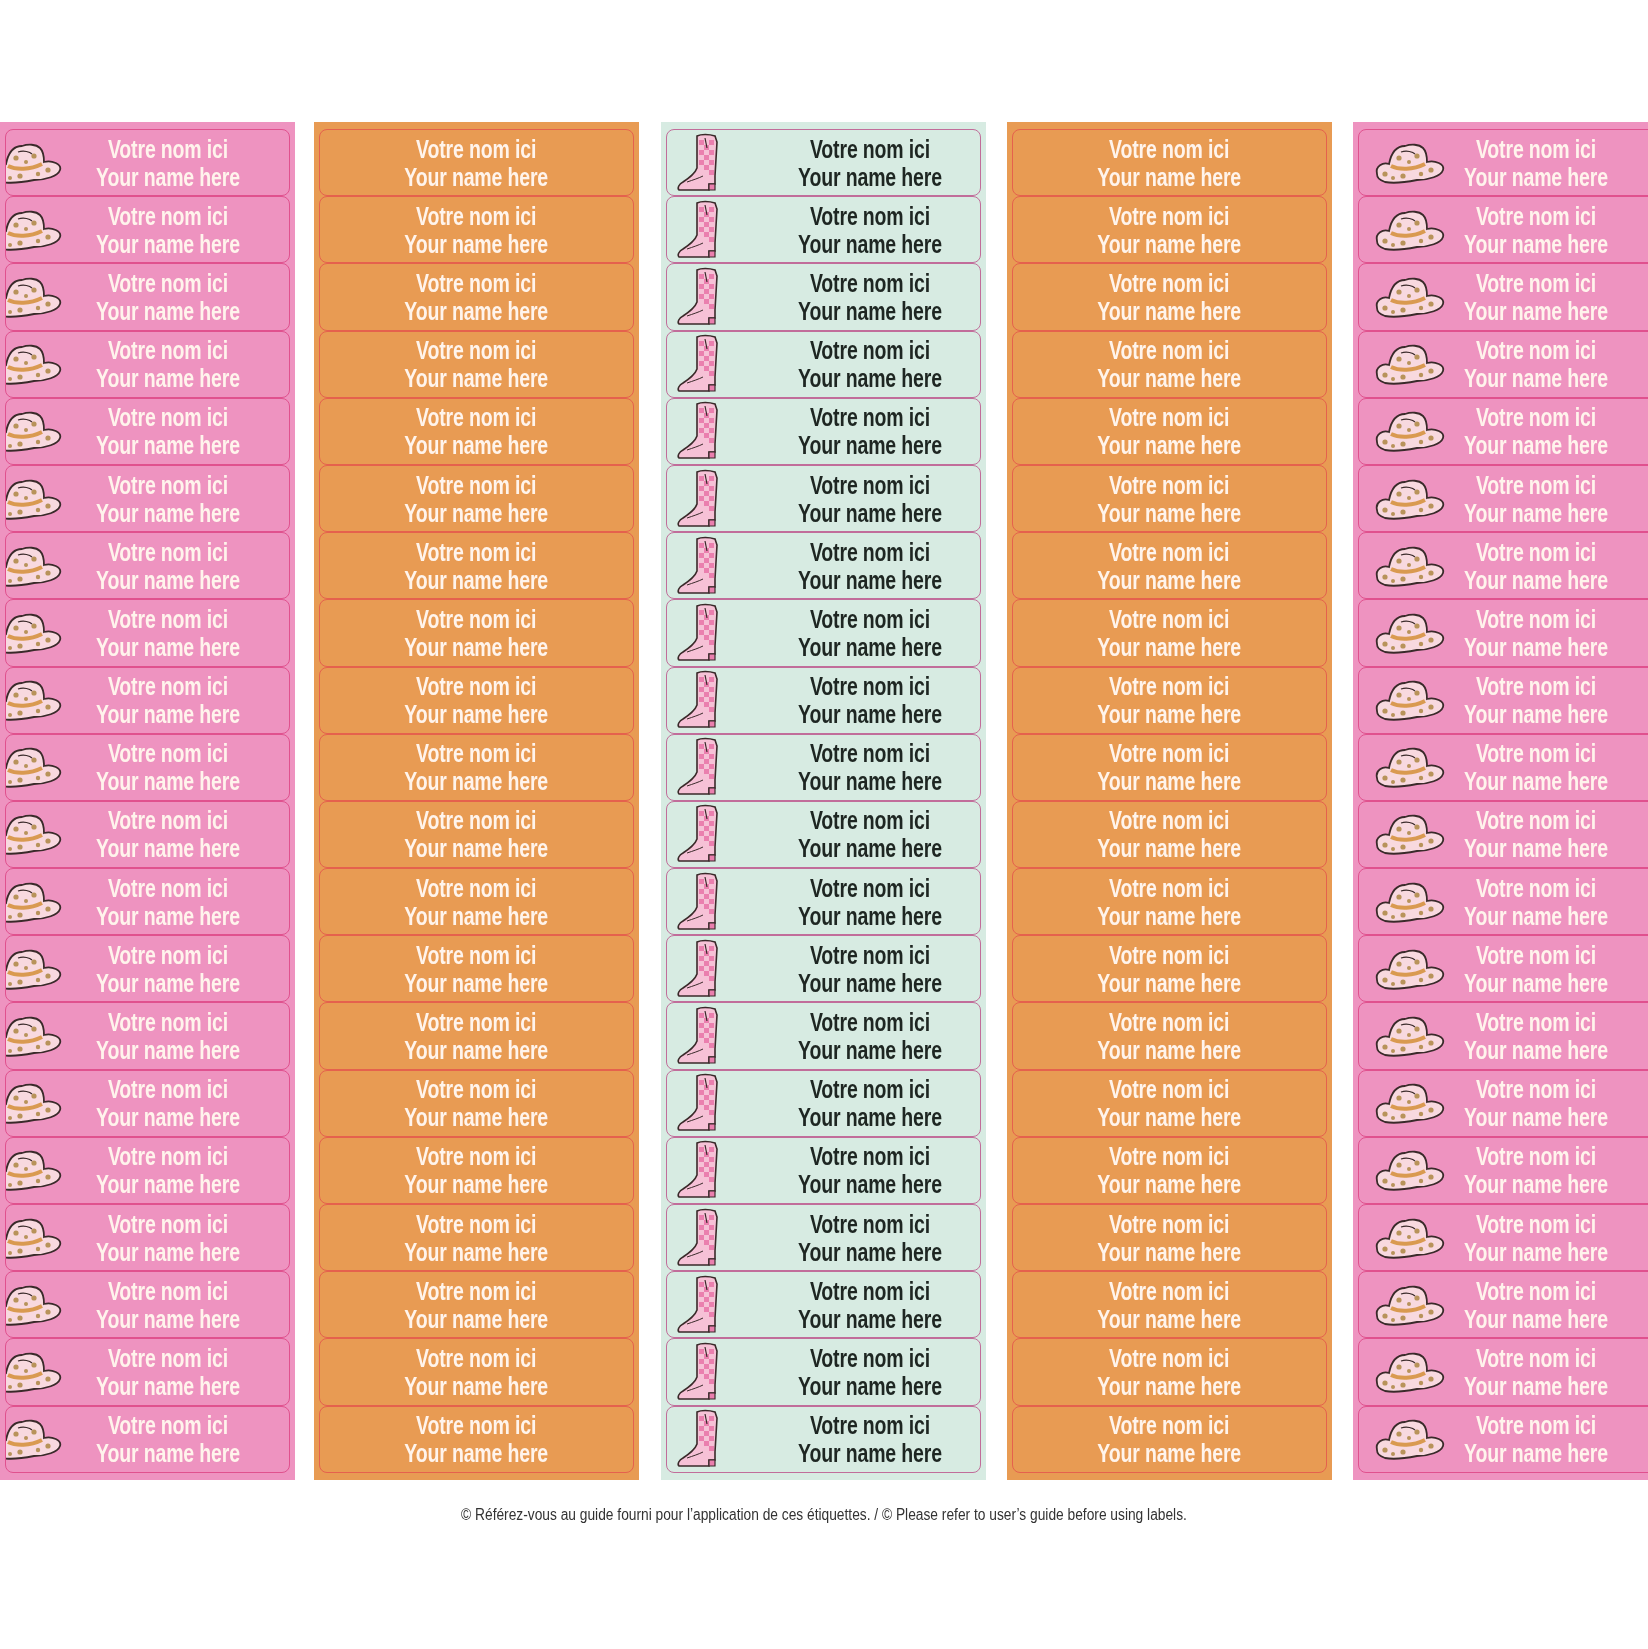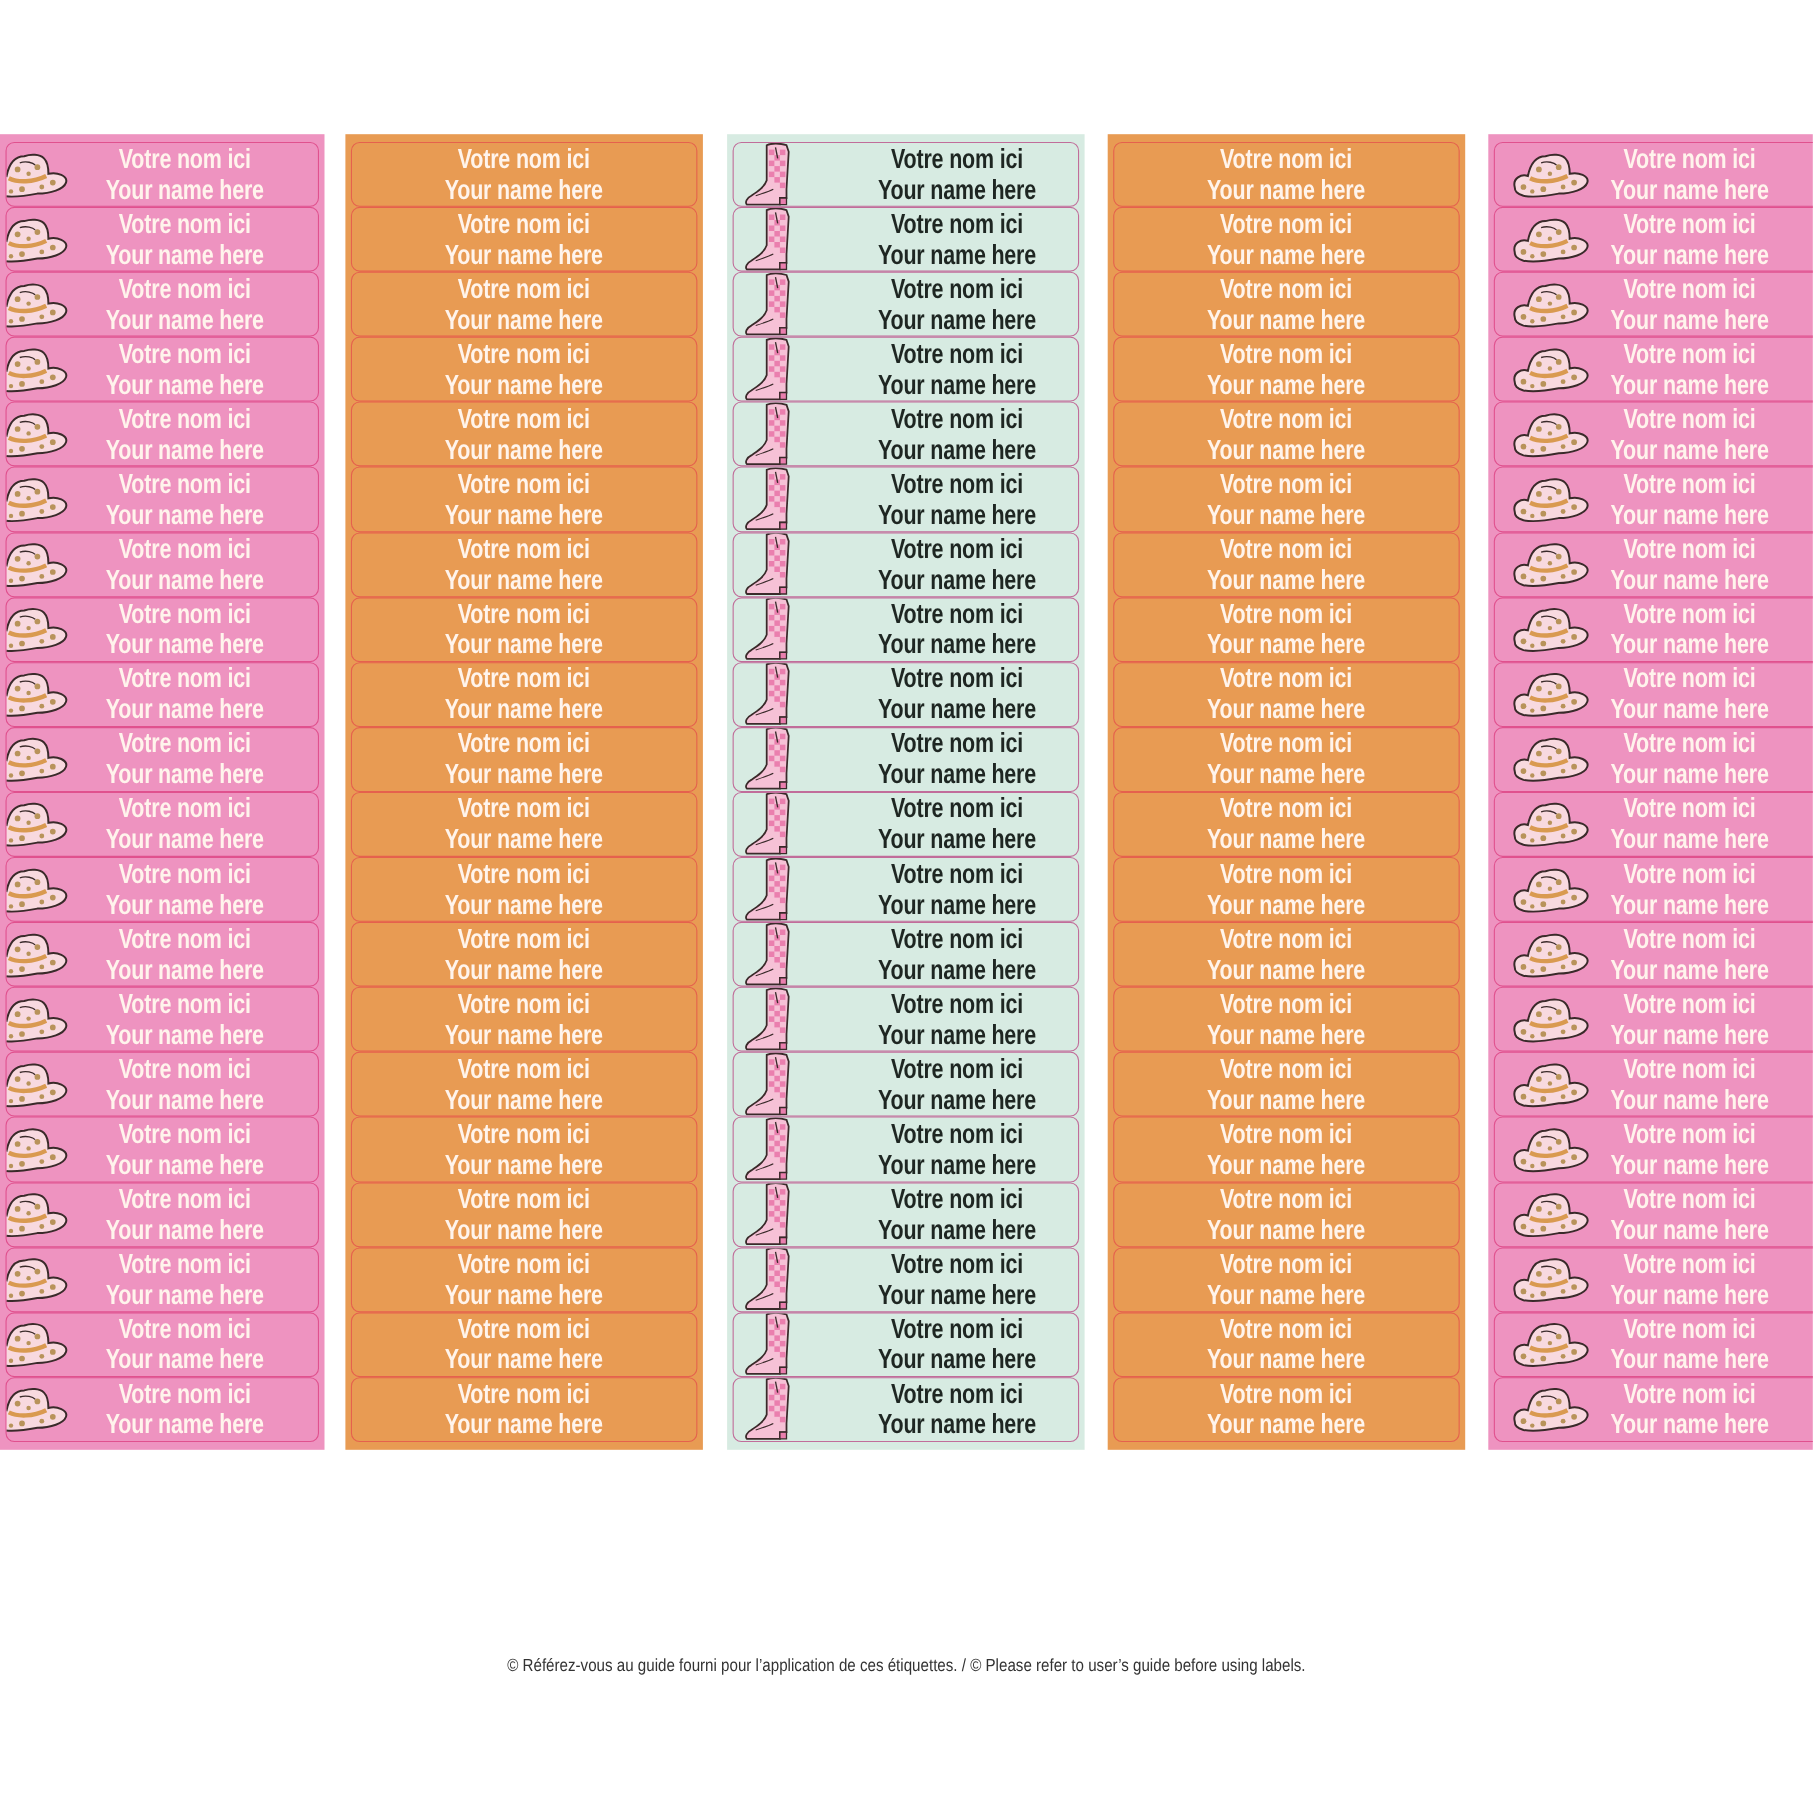--- a/index.html
+++ b/index.html
@@ -2,21 +2,21 @@
 <html><head>
   <meta charset="utf-8">
   <style>
     * { box-sizing: border-box; margin: 0; padding: 0; }
     html, body { width: 1648px; height: 1649px; background: #ffffff; overflow: hidden; }
     body { position: relative; font-family: "Liberation Sans", sans-serif; }
 
     .sheet-column {
       position: absolute;
       top: 122px;
-      height: 1196px;
+      height: 1358px;
       padding: 7px 5px 7px 5px;
       display: flex;
       flex-direction: column;
     }
     .col-pink { background: #ee93c0; }
     .col-orange { background: #e89b53; }
     .col-mint { background: #d7ebe2; }
 
     .label {
       position: relative;

